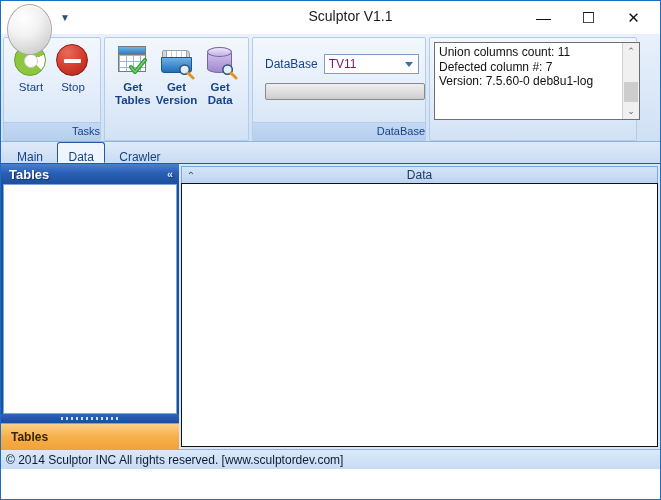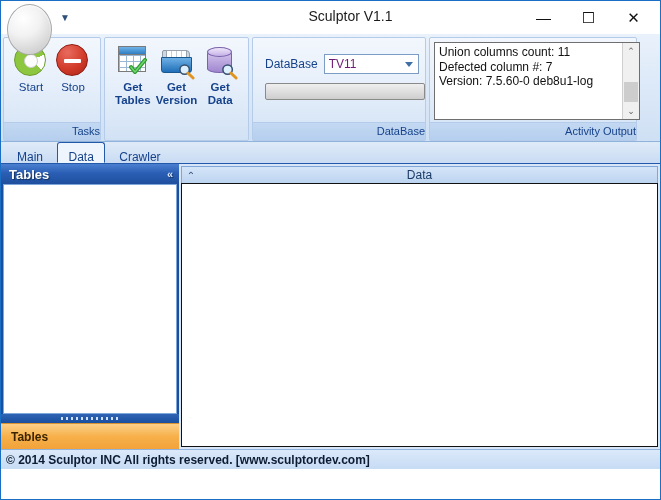--- a/index.html
+++ b/index.html
@@ -419,21 +419,21 @@
   }
 
   
   .footer {
     height: 20px;
     background: linear-gradient(to bottom,#dbe9fa,#c6dbf4);
     border-top: 1px solid #8fb3da;
     display: flex; align-items: center;
     padding-left: 5px;
     box-sizing: border-box;
-    font-size: 12px; font-weight: bold; color: #0d1c33;
+    font-size: 12px; font-weight: normal; color: #0d1c33;
   }
 </style>
 </head>
 <body>
 
 <div id="app">
 
   <div class="titlebar">
     <div class="title-text">Sculptor V1.1</div>
     <div class="wincontrols">
@@ -547,21 +547,20 @@
             <div>Defected column #: 7</div>
             <div>Version: 7.5.60-0 deb8u1-log</div>
           </div>
           <div class="act-scroll">
             <div class="arr">⌃</div>
             <div class="thumb"></div>
             <div class="arr down">⌄</div>
           </div>
         </div>
       </div>
-      <div class="rgroup-label">Activity Output</div>
     </div>
 
   </div>
 
   <div class="doctabs">
     <div class="dtab">Main</div>
     <div class="dtab active">Data</div>
     <div class="dtab">Crawler</div>
   </div>
 

